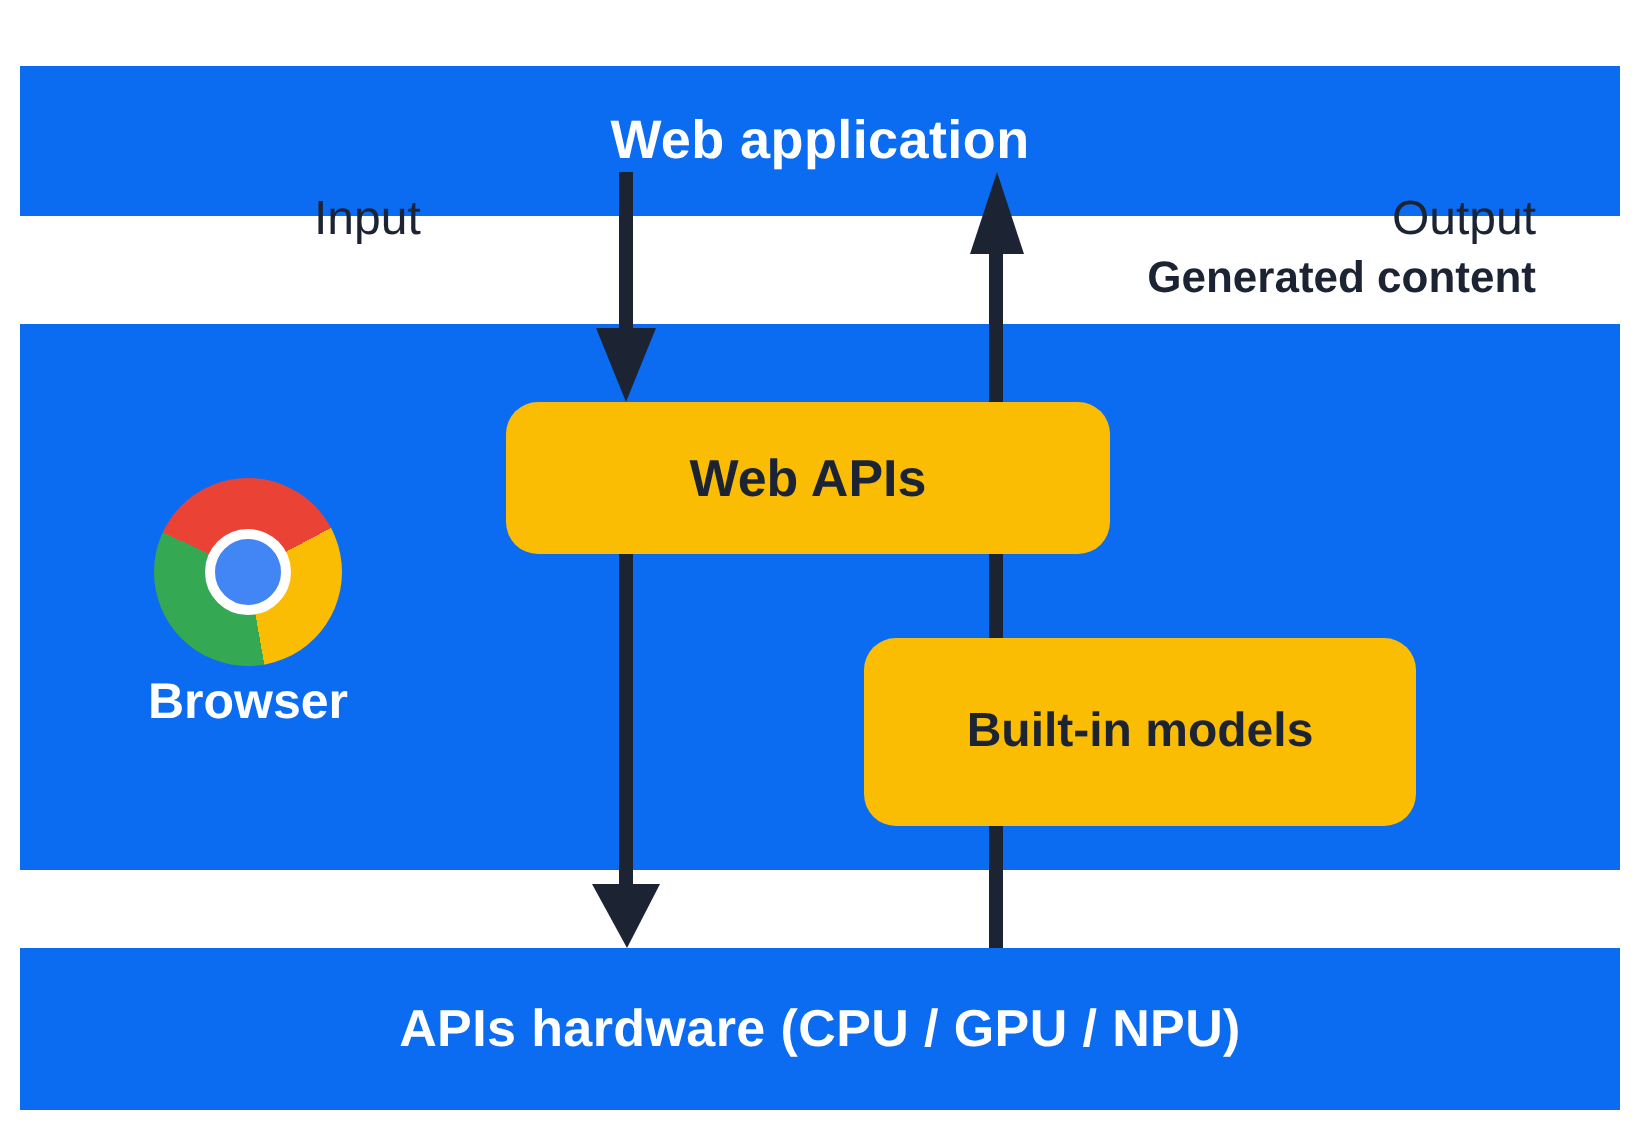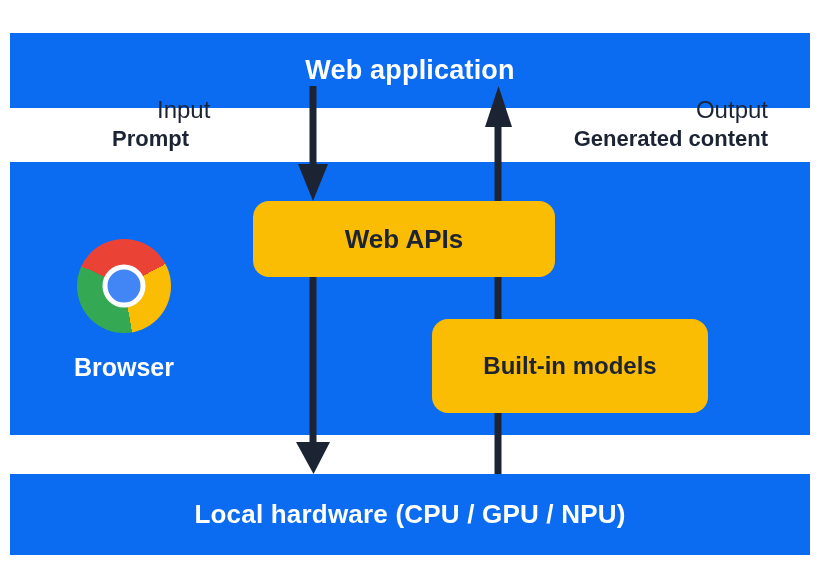--- a/index.html
+++ b/index.html
@@ -53,54 +53,53 @@
       var(--chrome-green) 108deg 233deg,
       var(--chrome-red) 233deg 360deg);
   }
   .chrome-hub{
     position:absolute;left:50%;top:50%;transform:translate(-50%,-50%);
     width:33px;height:33px;border-radius:50%;
     background:var(--chrome-center-blue);border:5px solid var(--white);
     box-sizing:content-box;
   }
   .browser-label{
-    margin-top:20px;color:var(--white);font-weight:bold;font-size:25px;
+    margin-top:4px;color:var(--white);font-weight:bold;font-size:25px;
   }
 </style>
 </head>
 <body>
 
 <div class="canvas">
 
   <div class="band band-top">
     <span class="band-title">Web application</span>
   </div>
 
   <div class="band band-middle"></div>
 
   <div class="band band-bottom">
-    <span class="band-title">Local hardware (CPU / GPU / NPU)</span>
+    <span class="band-title">APIs hardware (CPU / GPU / NPU)</span>
   </div>
 
   <svg class="arrows" width="820" height="566" viewBox="0 0 820 566" aria-hidden="true">
     <g>
       <rect class="ink" x="309.5" y="86" width="7" height="80"></rect>
       <polygon class="ink" points="298,164 328,164 313,201"></polygon>
       <rect class="ink" x="309.5" y="277" width="7" height="167"></rect>
       <polygon class="ink" points="296,442 330,442 313.5,474"></polygon>
     </g>
     <g>
       <rect class="ink" x="494.5" y="125" width="7" height="349"></rect>
       <polygon class="ink" points="485,127 512,127 498.5,86"></polygon>
     </g>
   </svg>
 
   <div class="io-label io-left">
     <span class="io-caption">Input</span>
-    <span class="io-name">Prompt</span>
   </div>
 
   <div class="io-label io-right">
     <span class="io-caption">Output</span>
     <span class="io-name">Generated content</span>
   </div>
 
   <div class="ybox ybox-webapis">
     <span>Web APIs</span>
   </div>

